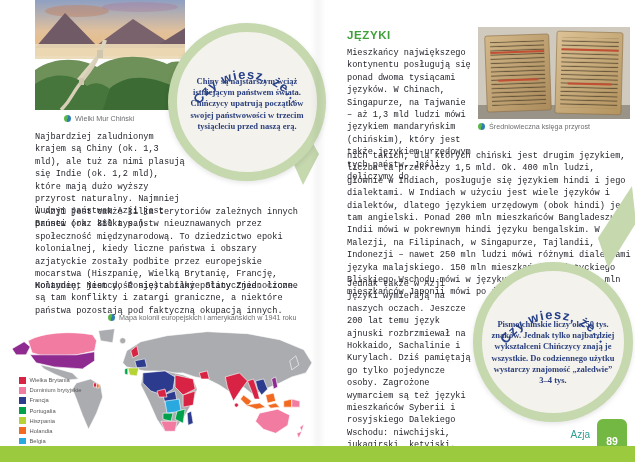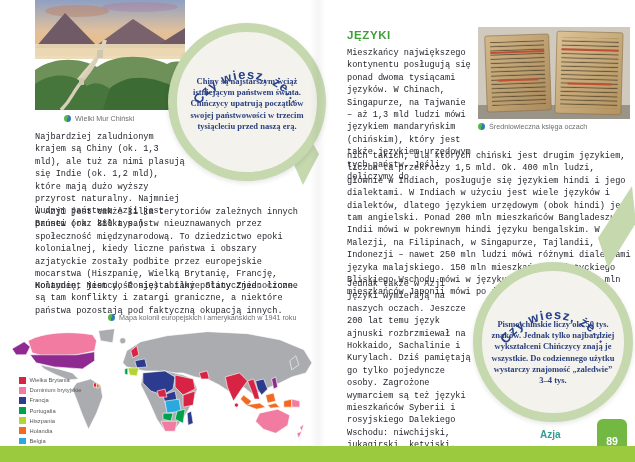--- a/index.html
+++ b/index.html
@@ -37,22 +37,22 @@
   .legend { display:flex; flex-direction:column; gap:1.6px; }
   .legend-row { display:flex; align-items:center; gap:3px; }
   .legend-swatch { width:6.5px; height:6.5px; border:0.5px solid #ffffff; }
   .legend-label { font-family:"Liberation Sans", sans-serif; font-size:5.8px; color:#58595b; }
 
   
   .footer-bar { background:#9bca3e; }
   .page-tab { background:#72b843; border-radius:6px 6px 0 0; text-align:center; }
   .page-num { color:#ffffff; font-weight:bold; font-size:10.5px;
     font-family:"Liberation Sans", sans-serif; padding-top:16px;text-align:center; }
-  .chapter-label { color:#2f9d8f; font-weight:bold; font-size:10px;
-    font-family:"Liberation Sans", sans-serif; }
+  .chapter-label { color:#2f9d8f; font-weight:normal; font-size:10px;
+    font-family:"Liberation Sans", sans-serif; text-align:right; }
 
   .gutter { left:310px; top:0; width:16px; height:462px;
     background:linear-gradient(90deg, rgba(0,0,0,0) 0%, rgba(0,0,0,0.04) 50%, rgba(0,0,0,0) 100%); }
 </style>
 </head>
 <body>
 
 <div class="spread">
 
   <div class="abs" style="left:0;top:0;width:318px;height:462px;">
@@ -242,21 +242,21 @@
         <g transform="rotate(1.5 112 46)">
           <rect x="78" y="5" width="66" height="82" rx="2" fill="url(#parchR)" stroke="#8a6f46" stroke-width="0.6"></rect>
           <rect x="83" y="11" width="57" height="70" fill="url(#mlines)" opacity="0.85"></rect>
           <rect x="83" y="22" width="57" height="2" fill="#c24e33"></rect>
           <rect x="90" y="56" width="44" height="2" fill="#c24e33"></rect>
         </g>
       </svg>
     </div>
     <div class="abs caption" style="left:160px;top:122px;width:160px;">
       <span class="dot"></span>
-      <span>Średniowieczna księga oczach</span>
+      <span>Średniowieczna księga przyrost</span>
     </div>
 
     <div class="abs body-text" style="left:29px;top:150px;width:286px;">nich takich, dla których chiński jest drugim językiem, liczba ta przekroczy 1,5 mld. Ok. 400 mln ludzi, głównie w Indiach, posługuje się językiem hindi i jego dialektami. W Indiach w użyciu jest wiele języków i dialektów, dlatego językiem urzędowym (obok hindi) jest tam angielski. Ponad 200 mln mieszkańców Bangladeszu i Indii mówi w pokrewnym hindi języku bengalskim. W Malezji, na Filipinach, w Singapurze, Tajlandii, Indonezji – nawet 250 mln ludzi mówi różnymi dialektami języka malajskiego. 150 mln mieszkańców azjatyckiego Bliskiego Wschodu mówi w języku arabskim. Ok. 130 mln mieszkańców Japonii mówi po japońsku.</div>
     <div class="abs body-text" style="left:29px;top:278px;width:133px;">Jednak także w Azji języki wymierają na naszych oczach. Jeszcze 200 lat temu język ajnuski rozbrzmiewał na Hokkaido, Sachalinie i Kurylach. Dziś pamiętają go tylko pojedyncze osoby. Zagrożone wymarciem są też języki mieszkańców Syberii i rosyjskiego Dalekiego Wschodu: niwchijski, jukagirski, ketyjski.</div>
 
     <svg class="tail" style="left:274px;top:183px;" width="46" height="88" viewBox="0 0 46 88">
       <polygon points="40,3 6,55 16,85 44,40" fill="#c5d8ae"></polygon>
     </svg>
     <div class="abs bubble" style="left:155px;top:262px;width:160px;height:160px;">
       <svg class="arc-svg" width="142" height="142" viewBox="0 0 142 142">

